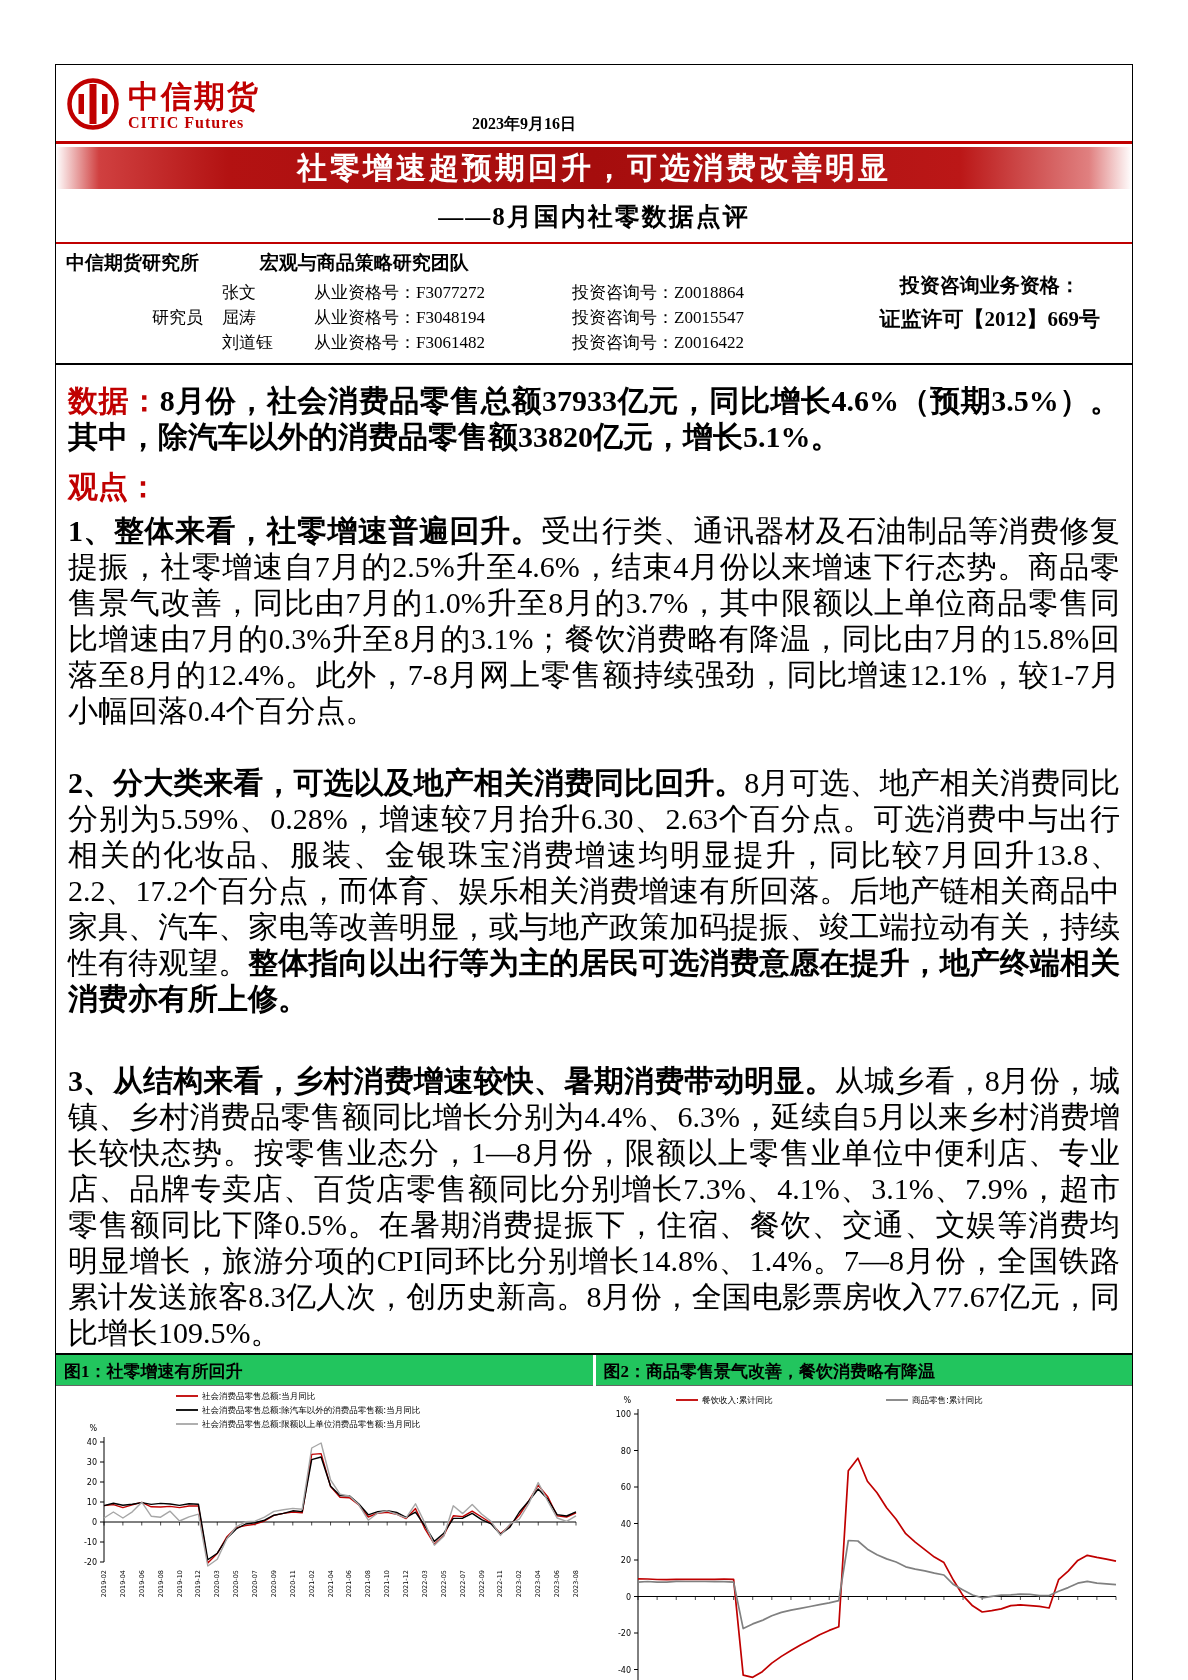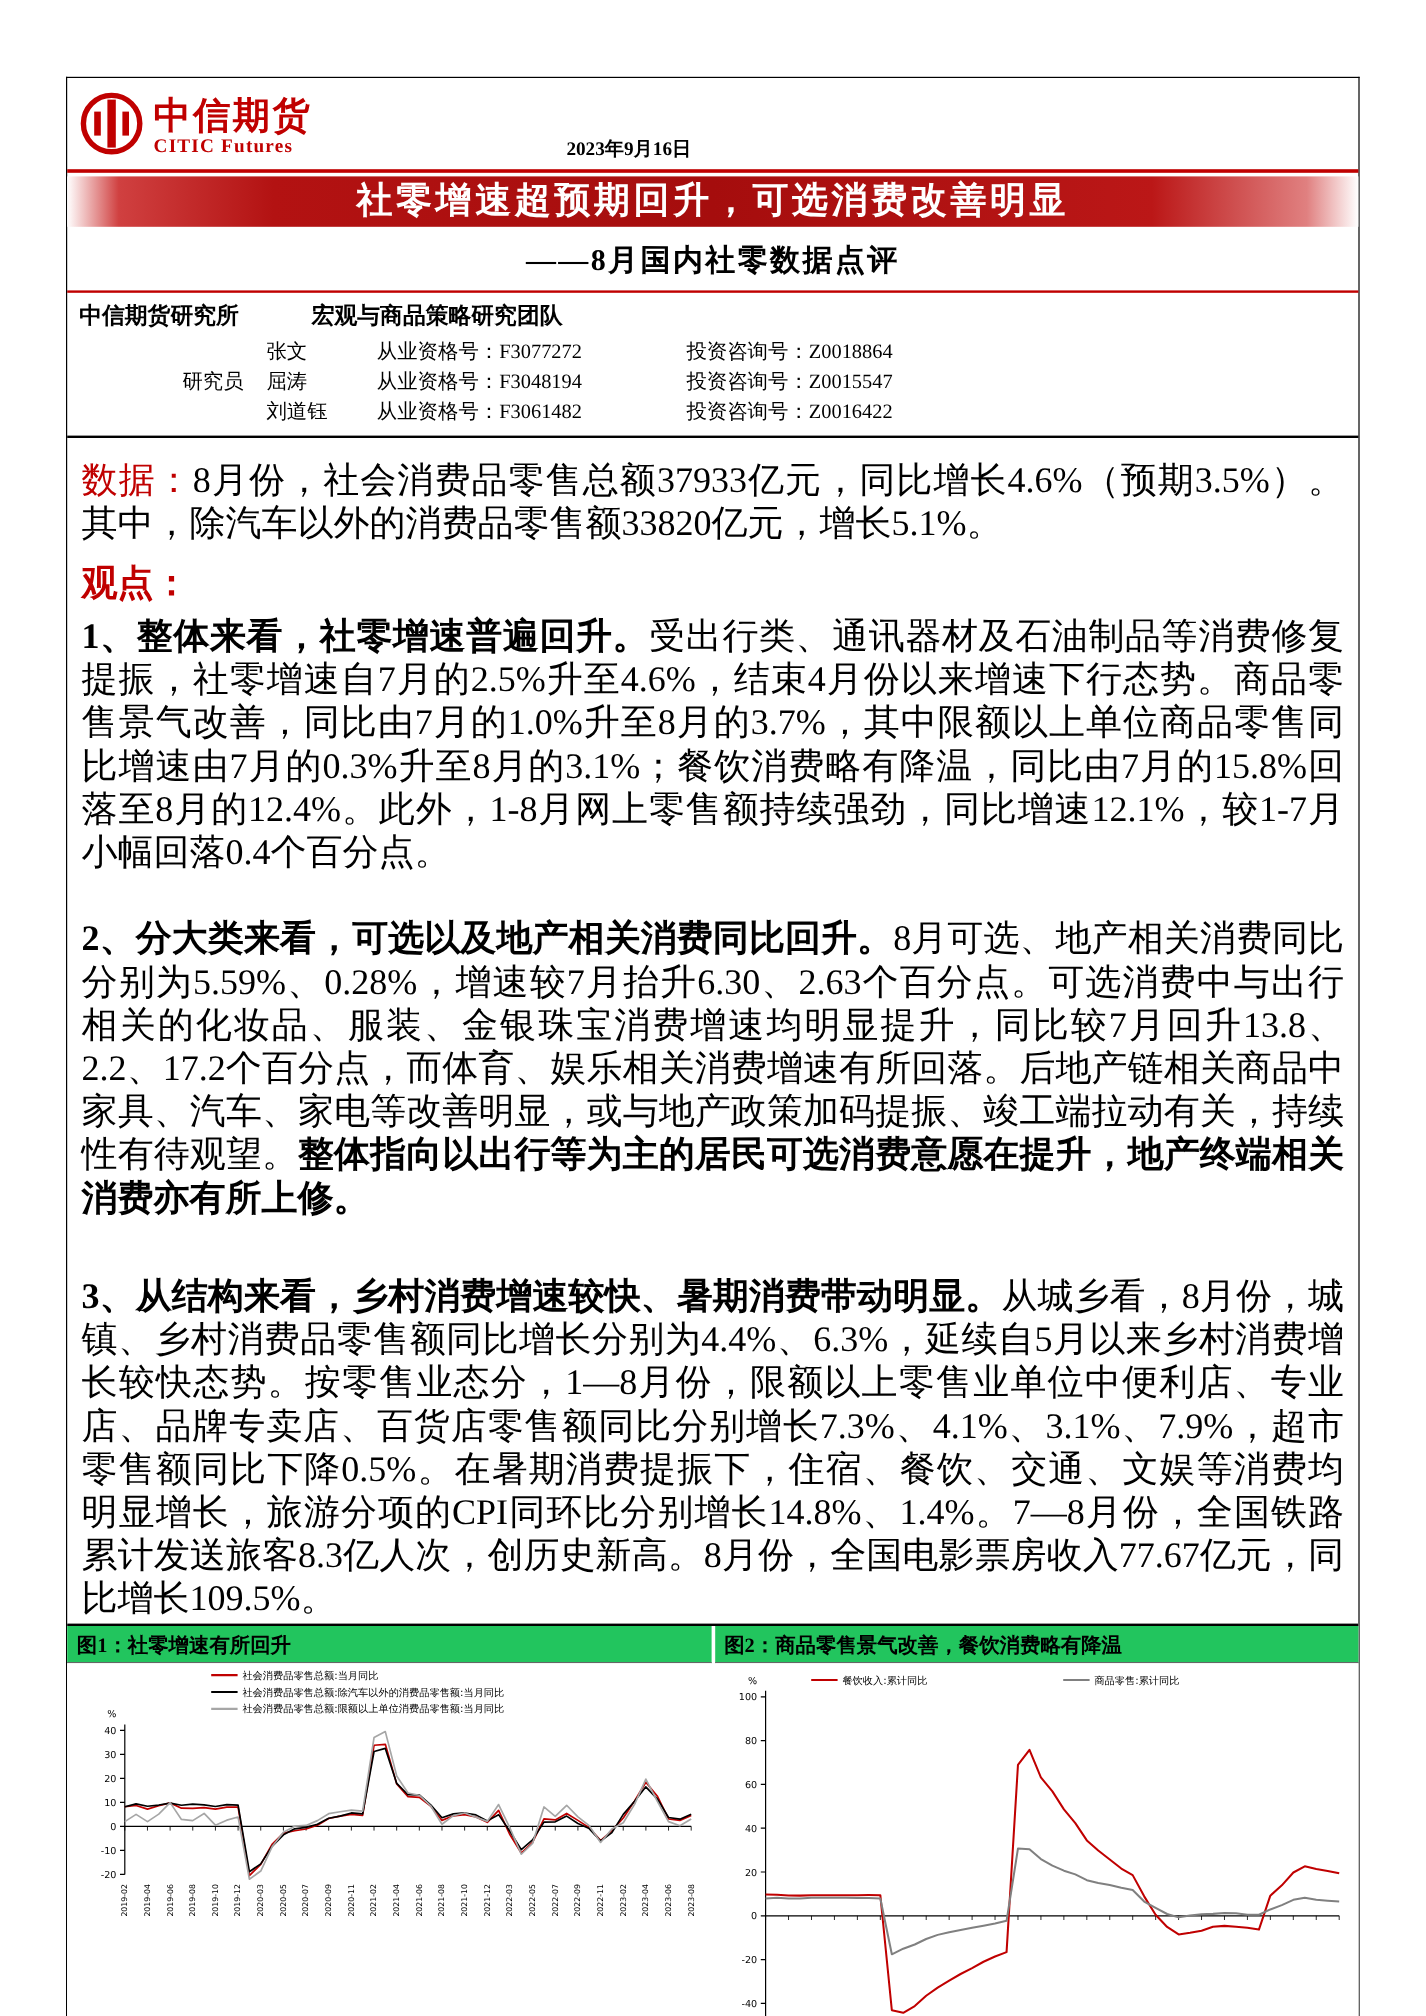--- a/index.html
+++ b/index.html
@@ -27,21 +27,21 @@
   .team-head .grp{margin-left:56px;}
   .team-rows{margin:4px 0 0 86px;font-size:17px;}
   .team-row{display:grid;grid-template-columns:70px 92px 258px auto;line-height:25px;}
   .team-right{align-self:center;text-align:center;margin-right:22px;font-weight:bold;}
   .team-right .q1{font-size:20px;}
   .team-right .q2{font-size:21px;margin-top:6px;}
   
   .bodytxt{padding:14px 12px 0 12px;font-size:30px;line-height:36px;text-align:justify;}
   .red{color:#c00000;}
   .b{font-weight:bold;}
-  .data-para{margin:4px 0 14px 0;font-weight:normal;}
+  .data-para{margin:4px 0 14px 0;font-weight:bold;}
   .view-label{color:#c00000;font-weight:bold;margin:14px 0 8px 0;}
   .para{margin:0 0 36px 0;}
   .para.gap-lg{margin-bottom:46px;}
   .para:last-child{margin-bottom:0;}
   
   .figures{position:absolute;left:0;right:0;top:1288px;border-top:2px solid #000;display:flex;background:#fff;}
   .figure{flex:1;min-width:0;}
   .figure:first-child{border-right:3px solid #ffffff;}
   .fig-title{background:#22c55e;border-bottom:1px solid #666;font-size:17px;font-weight:bold;
     padding:5px 8px;height:20px;white-space:nowrap;overflow:hidden;}
@@ -100,28 +100,32 @@
           <span class="cell">投资咨询号：Z0015547</span>
         </div>
         <div class="team-row">
           <span class="cell role"></span>
           <span class="cell">刘道钰</span>
           <span class="cell">从业资格号：F3061482</span>
           <span class="cell">投资咨询号：Z0016422</span>
         </div>
       </div>
     </div>
+    <div class="team-right">
+      <div class="q1">投资咨询业务资格：</div>
+      <div class="q2">证监许可【2012】669号</div>
+    </div>
   </section>
 
   <section class="bodytxt">
     <p class="data-para"><span class="red">数据：</span><span>8月份，社会消费品零售总额37933亿元，同比增长4.6%（预期3.5%）。其中，除汽车以外的消费品零售额33820亿元，增长5.1%。</span></p>
 
     <p class="view-label">观点：</p>
 
-    <p class="para"><span class="b">1、整体来看，社零增速普遍回升。</span><span>受出行类、通讯器材及石油制品等消费修复提振，社零增速自7月的2.5%升至4.6%，结束4月份以来增速下行态势。商品零售景气改善，同比由7月的1.0%升至8月的3.7%，其中限额以上单位商品零售同比增速由7月的0.3%升至8月的3.1%；餐饮消费略有降温，同比由7月的15.8%回落至8月的12.4%。此外，1-8月网上零售额持续强劲，同比增速12.1%，较1-7月小幅回落0.4个百分点。</span><span class="b"></span></p>
+    <p class="para"><span class="b">1、整体来看，社零增速普遍回升。</span><span>受出行类、通讯器材及石油制品等消费修复提振，社零增速自7月的2.5%升至4.6%，结束4月份以来增速下行态势。商品零售景气改善，同比由7月的1.0%升至8月的3.7%，其中限额以上单位商品零售同比增速由7月的0.3%升至8月的3.1%；餐饮消费略有降温，同比由7月的15.8%回落至8月的12.4%。此外，7-8月网上零售额持续强劲，同比增速12.1%，较1-7月小幅回落0.4个百分点。</span><span class="b"></span></p>
 
     <p class="para gap-lg"><span class="b">2、分大类来看，可选以及地产相关消费同比回升。</span><span>8月可选、地产相关消费同比分别为5.59%、0.28%，增速较7月抬升6.30、2.63个百分点。可选消费中与出行相关的化妆品、服装、金银珠宝消费增速均明显提升，同比较7月回升13.8、2.2、17.2个百分点，而体育、娱乐相关消费增速有所回落。后地产链相关商品中家具、汽车、家电等改善明显，或与地产政策加码提振、竣工端拉动有关，持续性有待观望。</span><span class="b">整体指向以出行等为主的居民可选消费意愿在提升，地产终端相关消费亦有所上修。</span></p>
 
     <p class="para"><span class="b">3、从结构来看，乡村消费增速较快、暑期消费带动明显。</span><span>从城乡看，8月份，城镇、乡村消费品零售额同比增长分别为4.4%、6.3%，延续自5月以来乡村消费增长较快态势。按零售业态分，1—8月份，限额以上零售业单位中便利店、专业店、品牌专卖店、百货店零售额同比分别增长7.3%、4.1%、3.1%、7.9%，超市零售额同比下降0.5%。在暑期消费提振下，住宿、餐饮、交通、文娱等消费均明显增长，旅游分项的CPI同环比分别增长14.8%、1.4%。7—8月份，全国铁路累计发送旅客8.3亿人次，创历史新高。8月份，全国电影票房收入77.67亿元，同比增长109.5%。</span><span class="b"></span></p>
   </section>
 
   <section class="figures">
     <div class="figure">
       <div class="fig-title">图1：社零增速有所回升</div>
       <div class="chart-wrap">

